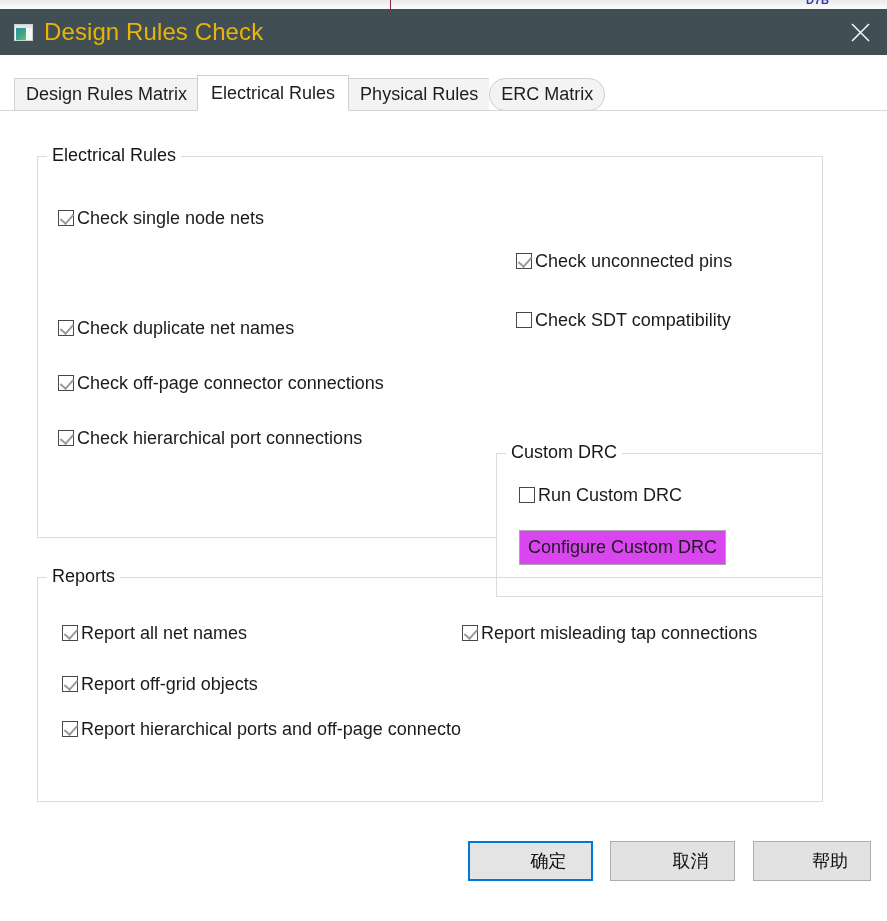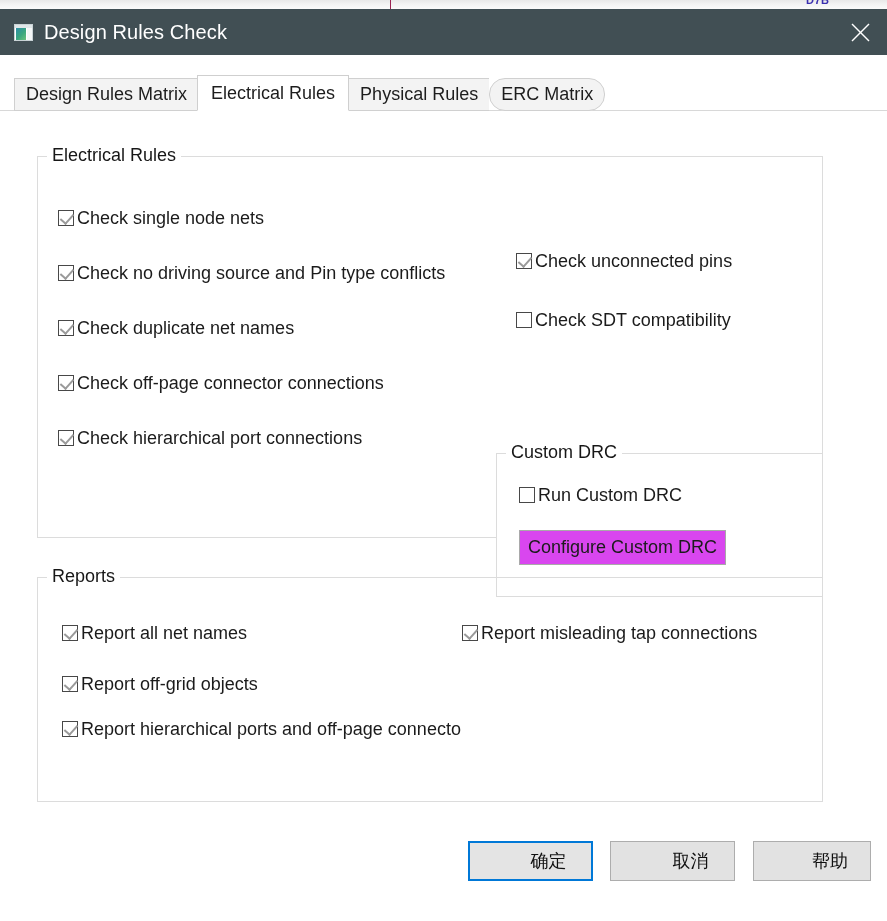--- a/index.html
+++ b/index.html
@@ -56,22 +56,22 @@
   #app-icon .pane-l {
     position: absolute; left: 1px; top: 3px; width: 10px; height: 12px;
     background: linear-gradient(135deg, #2e8ea8 0%, #3aa77f 55%, #6cc27d 100%);
   }
   #app-icon .pane-r {
     position: absolute; left: 12px; top: 3px; width: 6px; height: 12px;
     background: #f4f7f7;
   }
   #title-text {
     margin-left: 11px;
-    color: #ffffff;
-    font-size: 20px;
+    color: #eab308;
+    font-size: 24px;
     font-weight: normal;
     letter-spacing: .1px;
     white-space: nowrap;
   }
   #close-btn {
     position: absolute; right: 0; top: 0;
     width: 54px; height: 46px;
     display: flex; align-items: center; justify-content: center;
     cursor: pointer;
   }
@@ -256,24 +256,20 @@
 
   <div id="content">
 
     <div class="groupbox" id="grp-electrical">
       <div class="group-title">Electrical Rules</div>
 
       <div class="cbrow" style="left:20px; top:52px;">
         <span class="cbox checked"></span>
         <span class="cblabel">Check single node nets</span>
       </div>
-      <div class="cbrow" style="left:20px; top:107px;">
-        <span class="cbox checked"></span>
-        <span class="cblabel">Check no driving source and Pin type conflicts</span>
-      </div>
       <div class="cbrow" style="left:20px; top:162px;">
         <span class="cbox checked"></span>
         <span class="cblabel">Check duplicate net names</span>
       </div>
       <div class="cbrow" style="left:20px; top:217px;">
         <span class="cbox checked"></span>
         <span class="cblabel">Check off-page connector connections</span>
       </div>
       <div class="cbrow" style="left:20px; top:272px;">
         <span class="cbox checked"></span>

